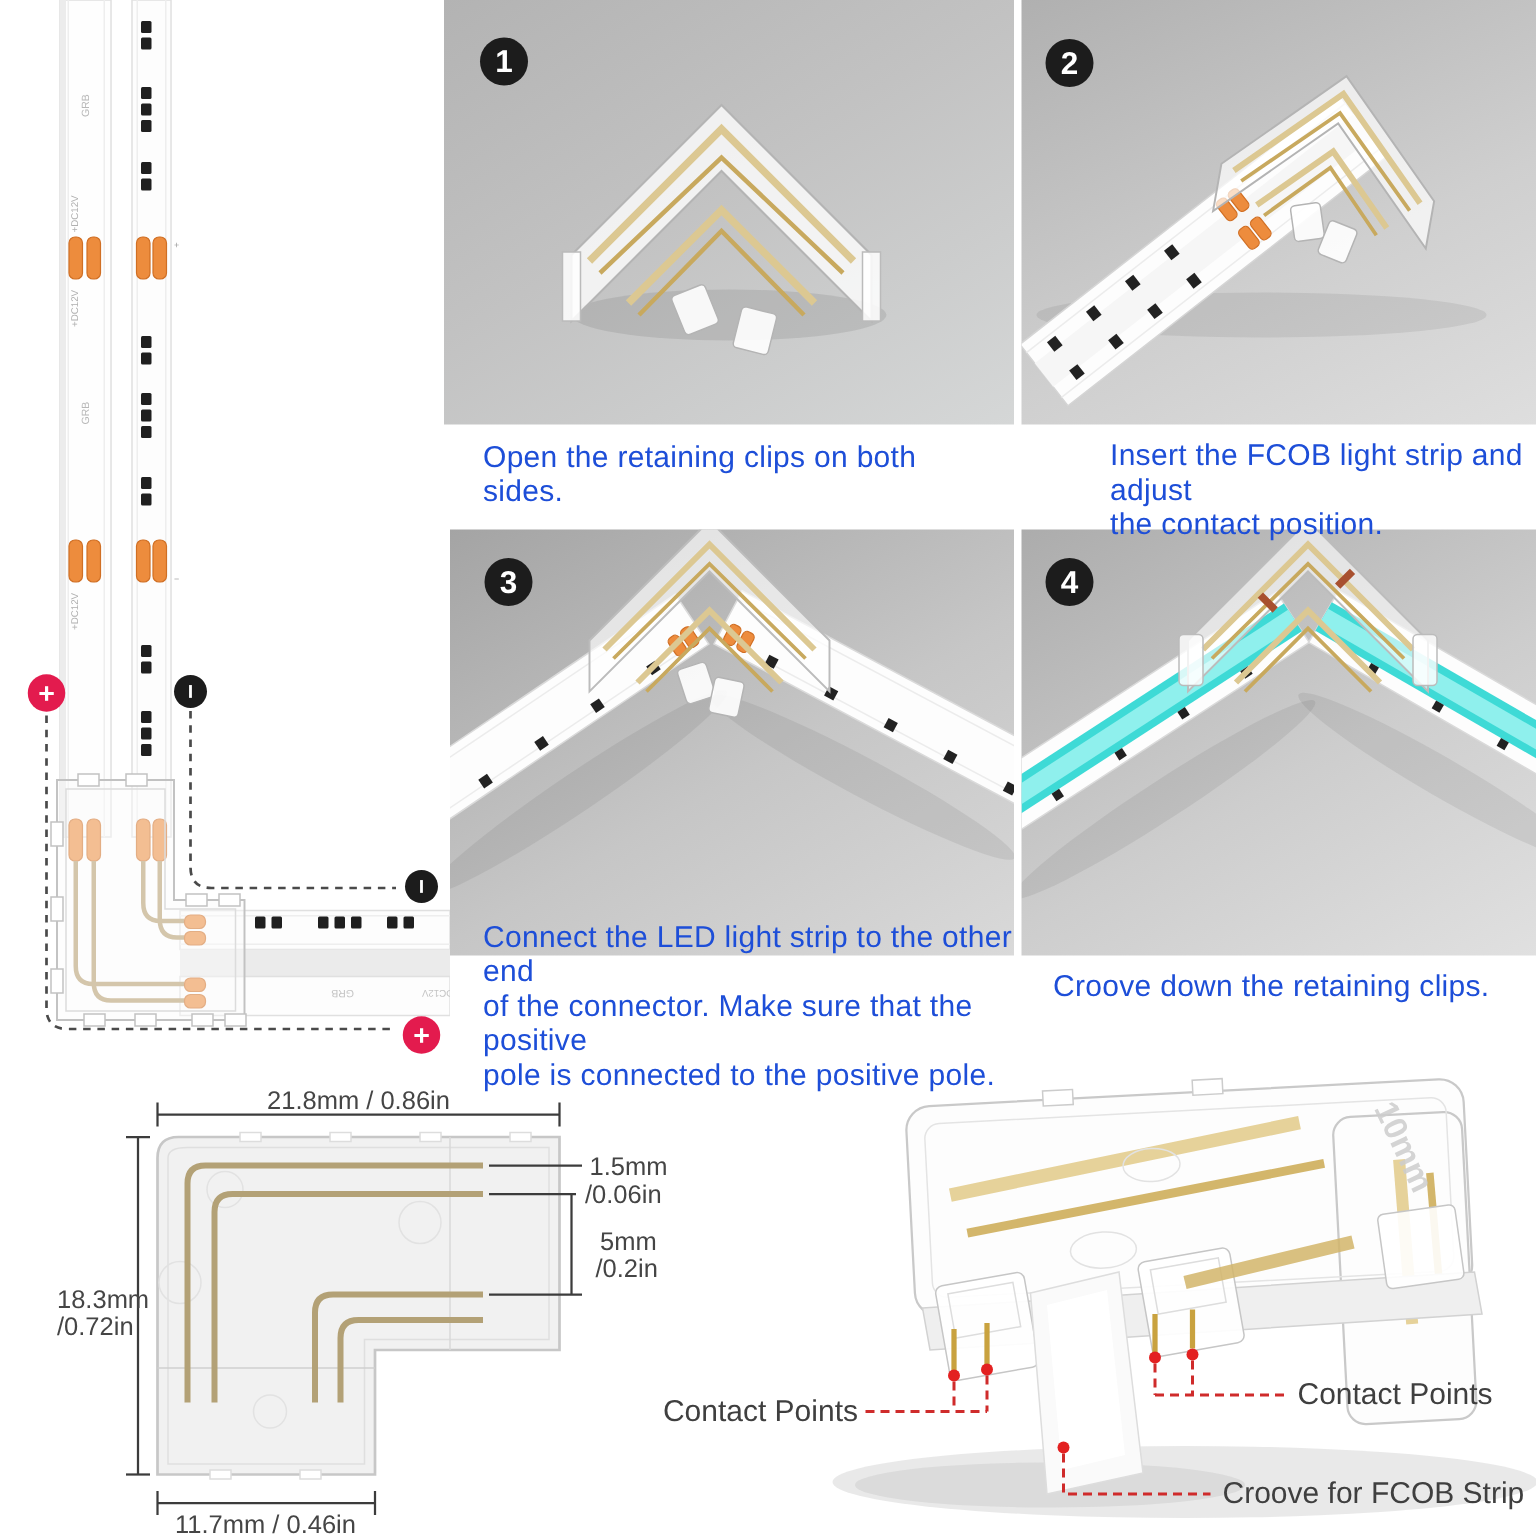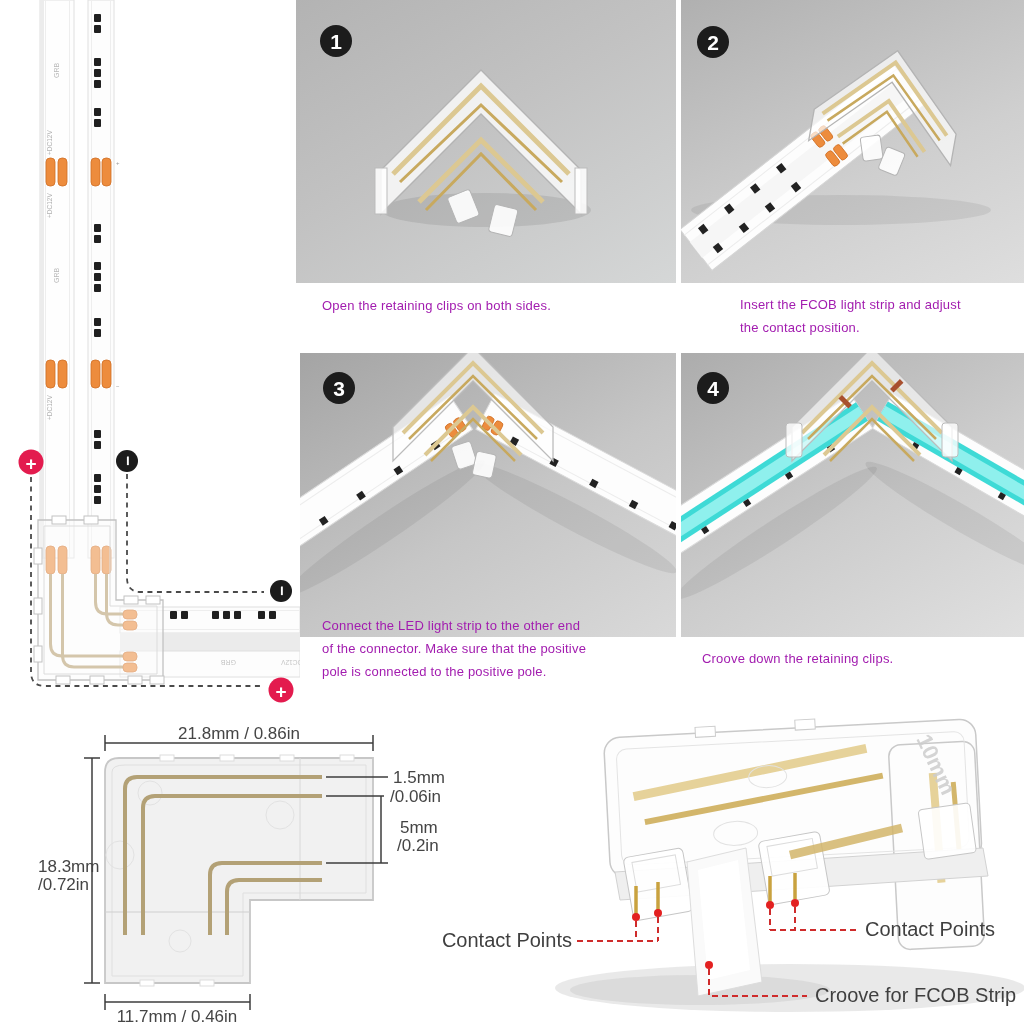--- a/index.html
+++ b/index.html
@@ -11,21 +11,21 @@
     background:linear-gradient(150deg,#b3b3b3 0%,#c2c2c2 45%,#d5d7d7 100%);}
   .panel.p2{left:681px;top:0;width:343px;height:283px;
     background:linear-gradient(155deg,#b0b0b0 0%,#cfcfcf 60%,#dedede 100%);}
   .panel.p3{left:300px;top:353px;width:376px;height:284px;
     background:linear-gradient(150deg,#a4a4a4 0%,#c6c6c6 55%,#d9d9d9 100%);}
   .panel.p4{left:681px;top:353px;width:343px;height:284px;
     background:linear-gradient(150deg,#acacac 0%,#cdcdcd 55%,#e0e0e0 100%);}
   .badge{position:absolute;width:32px;height:32px;border-radius:50%;
     background:#1c1c1c;color:#fff;font-weight:bold;font-size:21px;
     display:flex;align-items:center;justify-content:center;line-height:1;}
-  .caption{position:absolute;color:#a21caf;font-size:13px;line-height:23px;
+  .caption{position:absolute;color:#1d4ed8;font-size:20px;line-height:23px;
     white-space:pre-line;letter-spacing:.2px;}
   svg{display:block;}
   svg text{font-family:"Liberation Sans",sans-serif;}
 </style>
 </head>
 <body>
 
 <svg class="abs" style="left:0;top:0" width="300" height="720" viewBox="0 0 300 720">
 
   <g>

